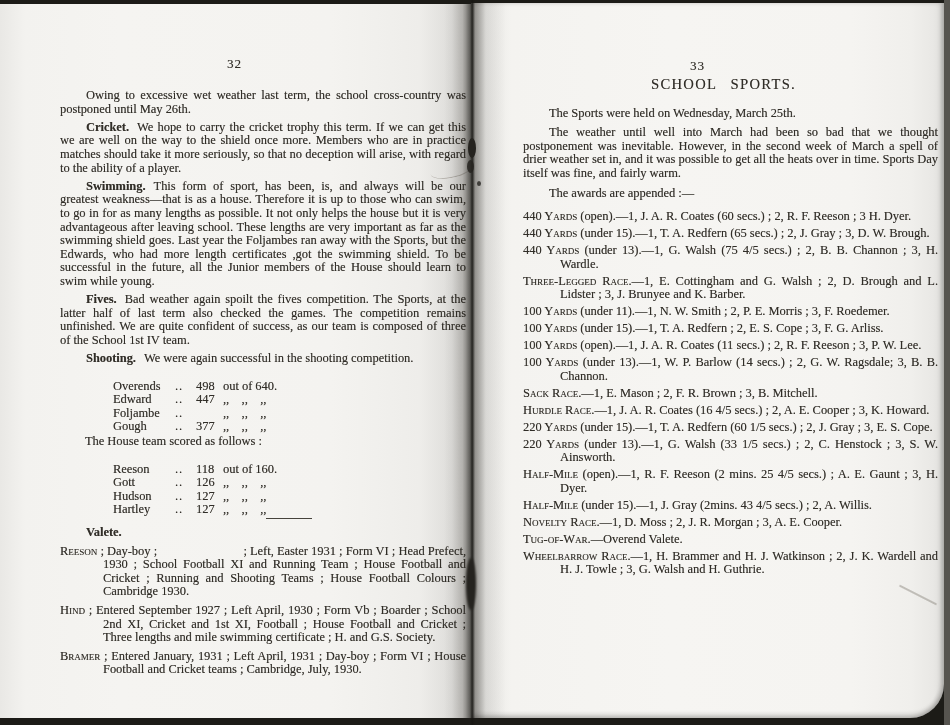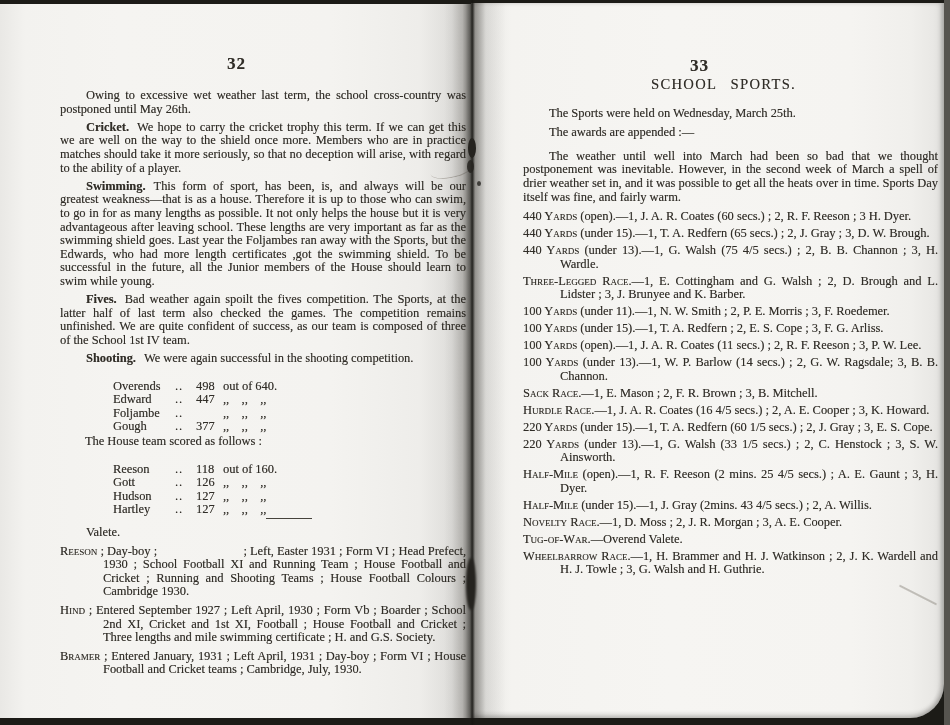--- a/index.html
+++ b/index.html
@@ -29,40 +29,40 @@
     background:linear-gradient(90deg,rgba(28,27,23,0) 0%,rgba(28,27,23,0.10) 30%,rgba(28,27,23,0.45) 42%,rgba(22,21,18,0.88) 45.5%,rgba(28,27,23,0.30) 50%,rgba(28,27,23,0.07) 68%,rgba(28,27,23,0) 100%);
   }
   .ink-blob{position:absolute;background:#25231f;border-radius:50%;filter:blur(0.7px);}
   .blob-a{left:468px;top:138px;width:8px;height:20px;}
   .blob-b{left:467px;top:160px;width:7px;height:13px;opacity:0.85;}
   .blob-c{left:477px;top:181px;width:4px;height:5px;opacity:0.8;}
   .blob-d{left:466px;top:558px;width:10px;height:52px;filter:blur(1px);}
   .curve-mark{position:absolute;left:430px;top:158px;width:42px;height:15px;border-bottom:1.2px solid rgba(112,106,96,0.42);border-radius:50%;transform:rotate(-12deg);}
   .scratch-mark{position:absolute;left:897px;top:594px;width:42px;height:2px;background:rgba(120,114,104,0.40);transform:rotate(27deg);border-radius:2px;filter:blur(0.4px);}
 
-  .page-num{position:absolute;font-size:17px;letter-spacing:1px;font-weight:bold;}
+  .page-num{position:absolute;font-size:13px;letter-spacing:1px;}
   .pn-left{left:227px;top:53px;}
   .pn-right{left:219px;top:56px;}
 
   .para{margin:0 0 4.6px 0;text-indent:26px;text-align:justify;}
   .para .lead{font-weight:bold;}
   .para .lead:not(:empty){margin-right:8px;}
   .title{font-weight:normal;font-size:14.6px;letter-spacing:1.3px;word-spacing:9px;text-align:center;text-indent:0;margin:0 14px 15px 0;}
   .intro{margin:0 0 6px 0;text-indent:26px;text-align:justify;}
   .awards-line{margin-bottom:10px;}
 
   .score-table{margin:14px 0 1px 53px;}
   .srow{display:flex;}
   .c-name{width:62px;}
   .c-dots{width:21px;letter-spacing:1px;}
   .c-score{width:27px;}
   .table-rule{border-top:1.3px solid #46433c;width:46px;margin:1px 0 7px 206px;}
   .house-line{margin:1px 0 1px 25px;}
 
-  .valete-head{font-weight:normal;margin:7px 0 5px 0;text-indent:26px;}
+  .valete-head{font-weight:bold;margin:7px 0 5px 0;text-indent:26px;}
   .valete-entry{margin:0 0 5px 0;padding-left:43px;text-indent:-43px;text-align:justify;}
   .sc{font-variant:small-caps;}
 
   .entry{margin:0 0 3.4px 0;padding-left:37px;text-indent:-37px;text-align:justify;}
 </style>
 </head>
 <body>
 
 <div class="scan">
   <div class="edge-strip"></div>
@@ -141,22 +141,22 @@
 
     <div class="curve-mark" style="position:absolute;"></div>
   </div>
 
   <div class="page page-right">
     <div class="page-num pn-right">33</div>
 
     <p class="title">SCHOOL SPORTS.</p>
 
     <p class="intro">The Sports were held on Wednesday, March 25th.</p>
+    <p class="intro">The weather until well into March had been so bad that we thought postponement was inevitable.  However, in the second week of March a spell of drier weather set in, and it was possible to get all the heats over in time.  Sports Day itself was fine, and fairly warm.</p>
     <p class="intro awards-line">The awards are appended :—</p>
-    <p class="intro">The weather until well into March had been so bad that we thought postponement was inevitable.  However, in the second week of March a spell of drier weather set in, and it was possible to get all the heats over in time.  Sports Day itself was fine, and fairly warm.</p>
 
     <p class="entry"><span class="sc">440 Yards</span><span> (open)</span><span>.—1, J. A. R. Coates (60 secs.) ;  2, R. F. Reeson ;  3 H. Dyer.</span></p>
     <p class="entry"><span class="sc">440 Yards</span><span> (under 15)</span><span>.—1, T. A. Redfern (65 secs.) ;  2, J. Gray ;  3, D. W. Brough.</span></p>
     <p class="entry"><span class="sc">440 Yards</span><span> (under 13)</span><span>.—1, G. Walsh (75 4/5 secs.) ;  2, B. B. Channon ; 3, H. Wardle.</span></p>
     <p class="entry"><span class="sc">Three-Legged Race</span><span></span><span>.—1, E. Cottingham and G. Walsh ;  2, D. Brough and L. Lidster ;  3, J. Brunyee and K. Barber.</span></p>
     <p class="entry"><span class="sc">100 Yards</span><span> (under 11)</span><span>.—1, N. W. Smith ;  2, P. E. Morris ;  3, F. Roedemer.</span></p>
     <p class="entry"><span class="sc">100 Yards</span><span> (under 15)</span><span>.—1, T. A. Redfern ;  2, E. S. Cope ;  3, F. G. Arliss.</span></p>
     <p class="entry"><span class="sc">100 Yards</span><span> (open)</span><span>.—1, J. A. R. Coates (11 secs.) ;  2, R. F. Reeson ;  3, P. W. Lee.</span></p>
     <p class="entry"><span class="sc">100 Yards</span><span> (under 13)</span><span>.—1, W. P. Barlow (14 secs.) ;  2, G. W. Ragsdale; 3, B. B. Channon.</span></p>
     <p class="entry"><span class="sc">Sack Race</span><span></span><span>.—1, E. Mason ;  2, F. R. Brown ;  3, B. Mitchell.</span></p>

